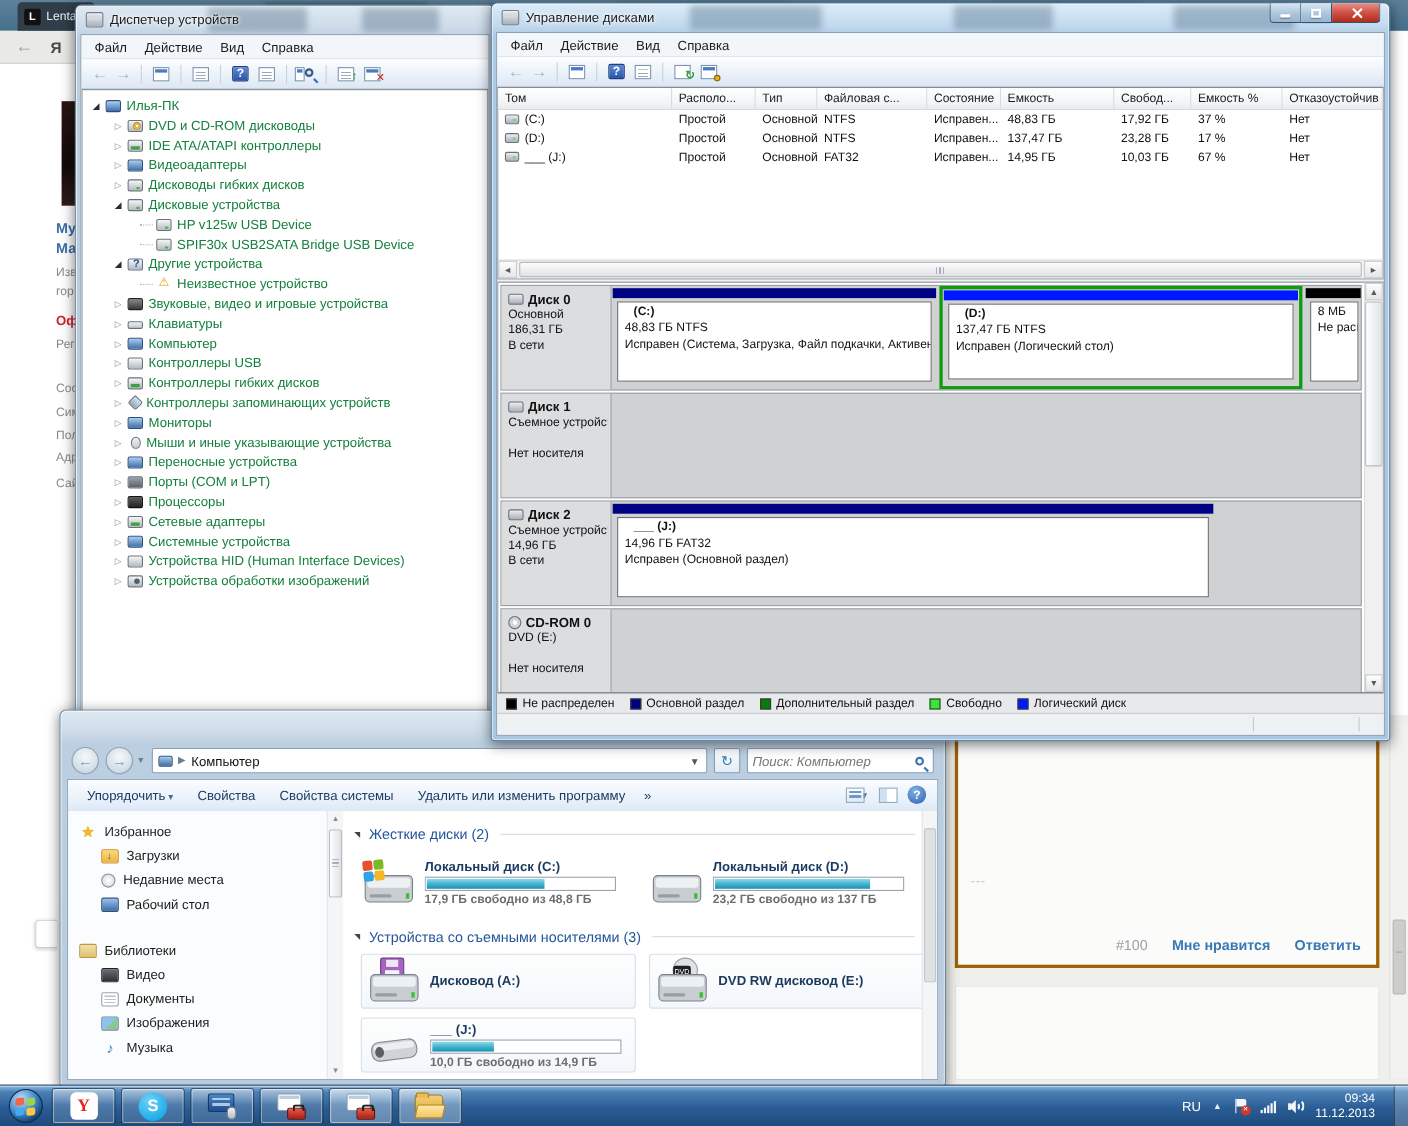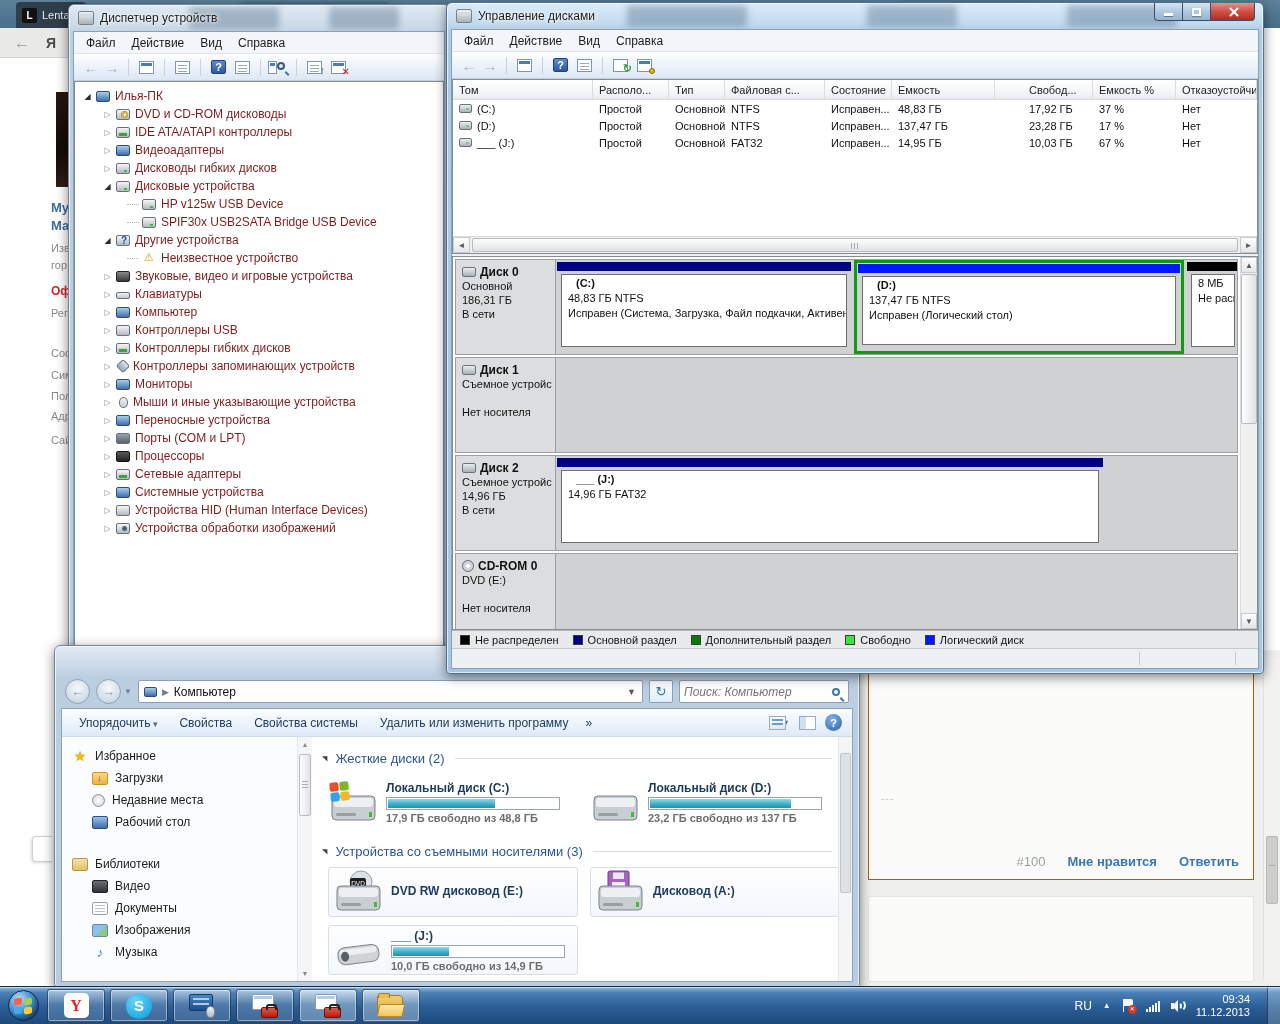--- a/index.html
+++ b/index.html
@@ -15,21 +15,21 @@
   #bg-toolbar{position:absolute;left:0;top:28px;width:120px;height:30px;background:#e9e9e6;border-bottom:1px solid #d2d2cf;z-index:1;display:flex;align-items:center;gap:16px;padding-left:14px;}
   #bg-toolbar .bk{color:#9a9a9a;font-size:16px;}
   #bg-toolbar .ya{color:#4a4a4a;font-size:14px;font-weight:bold;}
   #bg-photo{position:absolute;left:56px;top:92px;width:13px;height:95px;background:linear-gradient(160deg,#2a1714,#120a09 60%,#33201b);z-index:1;}
   #snips{position:absolute;left:0;top:0;z-index:1;}
   .snip{position:absolute;left:51px;white-space:nowrap;}
   .snip.b{color:#3a6ea5;font-weight:bold;font-size:13px;text-align:center;}
   .snip.g{color:#8a8a8a;font-size:11px;}
   .snip.r{color:#d2232a;font-size:12px;font-weight:bold;}
   #bg-right{position:absolute;left:858px;top:650px;width:422px;height:336px;background:#efefec;z-index:1;}
-  #bg-post{position:absolute;left:10px;top:20px;right:26px;height:210px;background:#fbfbfa;border:1px solid #a16207;}
+  #bg-post{position:absolute;left:10px;top:20px;right:26px;height:210px;background:#fbfbfa;border:3px solid #a16207;}
   #bg-post .dash{position:absolute;left:12px;right:12px;top:128px;border-top:1px dashed #cfcfcc;}
   #bg-post .foot{position:absolute;right:14px;bottom:10px;display:flex;gap:22px;font-size:13px;align-items:center;}
   #bg-post .foot .num{color:#9aa2a8;}
   #bg-post .foot .lnk{color:#3879b5;font-weight:bold;}
   #bg-post2{position:absolute;left:10px;top:246px;right:26px;height:86px;background:#fbfbfa;border:1px solid #e4e4e1;}
   #bg-scroll{position:absolute;right:0;top:8px;width:17px;height:322px;background:#f2f2f0;border-left:1px solid #e0e0de;}
   #bg-scroll .thumb{position:absolute;left:2px;top:178px;width:12px;height:68px;background:#cdcdcb;border:1px solid #b8b8b6;border-radius:2px;}
   #bg-scroll .thumb i{display:block;margin:28px 2px 0;border-top:1px solid #a8a8a6;height:2px;}
   #bg-sidetab{position:absolute;left:32px;top:836px;width:20px;height:26px;background:#fff;border:1px solid #cfcfcc;border-right:none;border-radius:4px 0 0 4px;box-shadow:-1px 1px 3px rgba(0,0,0,.15);z-index:2;}
 
@@ -88,31 +88,31 @@
   .ti.ports{background:linear-gradient(#9aa2ab,#5a6169);}
   .ti.cd::after{content:'';position:absolute;right:1px;top:1px;width:7px;height:7px;border-radius:50%;background:radial-gradient(circle,#fff 0 1px,#e2b64e 1px 3px,#b98e2e 3px);}
   .ti.ide::after,.ti.net::after{content:'';position:absolute;left:2px;bottom:1px;width:8px;height:3px;background:#3da23d;}
   .ti.drive::after{content:'';position:absolute;right:2px;bottom:1px;width:3px;height:2px;background:#3bbf35;}
   .ti.storage{transform:rotate(45deg);width:10px;height:10px;margin-left:4px;background:linear-gradient(#d8e4ee,#8fa8bd);}
   .ti.keyboard{height:7px;margin-top:3px;background:linear-gradient(#eef0f2,#c2c8cd);}
   .ti.mouse{border-radius:50% 50% 46% 46%;width:9px;margin-left:5px;background:linear-gradient(#f2f3f4,#c6cbd0);}
   .ti.unknown::after{content:'?';position:absolute;left:4px;top:-1px;color:#1a4f9c;font-size:10px;font-weight:bold;}
   .ti.imaging::after{content:'';position:absolute;right:2px;top:2px;width:5px;height:5px;border-radius:50%;background:#51606e;}
   .ti.warnch{border:none;background:none;width:14px;height:13px;color:#e8a000;font-size:11px;line-height:12px;text-align:center;margin-top:-2px;}
-  .tlabel{font-size:12px;color:#7f1d1d;}
+  .tlabel{font-size:12px;color:#15803d;}
 
   
   #diskmgmt{left:446px;top:2px;width:818px;height:672px;z-index:20;}
   #vol-pane{height:175px;background:#fff;border:1px solid #828c96;display:flex;flex-direction:column;flex:none;}
   #vol-hdr{height:20px;display:flex;background:linear-gradient(#fff,#f2f4f6 70%,#e9ecef);border-bottom:1px solid #d8d8d8;flex:none;}
   #vol-hdr .vc{border-right:1px solid #dcdcdc;font-size:11px;color:#1c1c1c;display:flex;align-items:center;padding-left:6px;white-space:nowrap;overflow:hidden;}
   .vrow{height:17px;display:flex;align-items:center;}
   .vrow .vc{font-size:11px;color:#111;padding-left:6px;white-space:nowrap;overflow:hidden;display:flex;align-items:center;}
-  .c0{width:140px;flex:none;}.c1{width:76px;flex:none;}.c2{width:56px;flex:none;}.c3{width:100px;flex:none;}
-  .c4{width:67px;flex:none;}.c5{width:103px;flex:none;}.c6{width:70px;flex:none;margin-left:28px;}.c7{width:83px;flex:none;}.c8{flex:1;}
+  .c0{width:158px;flex:none;}.c1{width:76px;flex:none;}.c2{width:56px;flex:none;}.c3{width:100px;flex:none;}
+  .c4{width:67px;flex:none;}.c5{width:103px;flex:none;}.c6{width:70px;flex:none;}.c7{width:83px;flex:none;}.c8{flex:1;}
   .vicon{width:13px;height:9px;border:1px solid #69727c;border-radius:2px 2px 2px 2px;background:linear-gradient(#eceef0,#aab1b8);margin-right:5px;flex:none;position:relative;}
   .vicon::after{content:'';position:absolute;right:2px;top:3px;width:3px;height:2px;background:#86c886;}
   #vol-fill{flex:1;}
   .hscroll{height:17px;background:#f0f0f0;border-top:1px solid #dcdcdc;display:flex;align-items:center;flex:none;}
   .sbtn{width:17px;height:16px;background:linear-gradient(#fdfdfd,#e4e6e8);border:1px solid #c8cacc;color:#5a5a5a;font-size:8px;display:flex;align-items:center;justify-content:center;flex:none;}
   .hthumb{height:14px;background:linear-gradient(#fdfdfd,#dfe2e5);border:1px solid #b8bcc0;border-radius:2px;margin:0 2px;flex:1;position:relative;}
   .hthumb::after{content:'';position:absolute;left:50%;top:4px;width:8px;height:6px;margin-left:-4px;background:repeating-linear-gradient(90deg,#aab 0 1px,transparent 1px 3px);}
   #graph-pane{flex:1;background:#fff;border:1px solid #828c96;margin-top:2px;position:relative;overflow:hidden;padding:2px 19px 0 2px;}
   .vscroll{position:absolute;right:0;top:0;bottom:0;width:17px;background:#f0f0f0;border-left:1px solid #dcdcdc;}
   .vscroll .sbtn{width:16px;}
@@ -597,47 +597,47 @@
                     <i style="width: 83%;"></i>
                   </div>
                   <div class="tfree">23,2 ГБ свободно из 137 ГБ</div>
                 </div>
               </div>
             </div>
           <div class="grp-hdr">Устройства со съемными носителями (3)</div>
           <div class="tgrid" id="grid-rm">
               <div class="tile boxed">
                 <span class="dico"><svg width="52" height="44" viewBox="0 0 52 44">
-                    <circle cx="28" cy="12" r="11" fill="#dde2e7" stroke="#9aa0a6"></circle>
-                    <circle cx="28" cy="12" r="3.5" fill="#f5f7f9" stroke="#b5bac0"></circle>
-                    <rect x="17" y="8" width="16" height="10" rx="2" fill="#1e1e1e"></rect>
-                    <text x="25" y="15.5" font-size="6.5" fill="#fff" text-anchor="middle" font-family="Liberation Sans">DVD</text>
-                    <rect x="4" y="16" width="43" height="24" rx="4" fill="#c9ced3" stroke="#7c8187"></rect>
-                    <rect x="6" y="18" width="39" height="9" rx="3" fill="#eef1f4"></rect>
-                    <rect x="8" y="33" width="20" height="3" rx="1.5" fill="#989ea5"></rect>
-                    <rect x="41" y="32" width="3" height="5" fill="#3bbf35"></rect>
-                  </svg></span>
-                <div class="tinfo">
-                  <div class="tname">DVD RW дисковод (E:)</div>
-                </div>
-              </div>
-              <div class="tile boxed">
-                <span class="dico"><svg width="52" height="44" viewBox="0 0 52 44">
                     <g>
                       <rect x="13" y="1" width="21" height="19" rx="2" fill="#a464c0" stroke="#6e3d85"></rect>
                       <rect x="18" y="2.5" width="11" height="6.5" fill="#efe6f4"></rect>
                       <rect x="17" y="12" width="13" height="7" fill="#f6f1fa"></rect>
                     </g>
                     <rect x="4" y="16" width="43" height="24" rx="4" fill="#c9ced3" stroke="#7c8187"></rect>
                     <rect x="6" y="18" width="39" height="9" rx="3" fill="#eef1f4"></rect>
                     <rect x="8" y="33" width="20" height="3" rx="1.5" fill="#989ea5"></rect>
                     <rect x="41" y="32" width="3" height="5" fill="#3bbf35"></rect>
                   </svg></span>
                 <div class="tinfo">
                   <div class="tname">Дисковод (A:)</div>
+                </div>
+              </div>
+              <div class="tile boxed">
+                <span class="dico"><svg width="52" height="44" viewBox="0 0 52 44">
+                    <circle cx="28" cy="12" r="11" fill="#dde2e7" stroke="#9aa0a6"></circle>
+                    <circle cx="28" cy="12" r="3.5" fill="#f5f7f9" stroke="#b5bac0"></circle>
+                    <rect x="17" y="8" width="16" height="10" rx="2" fill="#1e1e1e"></rect>
+                    <text x="25" y="15.5" font-size="6.5" fill="#fff" text-anchor="middle" font-family="Liberation Sans">DVD</text>
+                    <rect x="4" y="16" width="43" height="24" rx="4" fill="#c9ced3" stroke="#7c8187"></rect>
+                    <rect x="6" y="18" width="39" height="9" rx="3" fill="#eef1f4"></rect>
+                    <rect x="8" y="33" width="20" height="3" rx="1.5" fill="#989ea5"></rect>
+                    <rect x="41" y="32" width="3" height="5" fill="#3bbf35"></rect>
+                  </svg></span>
+                <div class="tinfo">
+                  <div class="tname">DVD RW дисковод (E:)</div>
                 </div>
               </div>
               <div class="tile boxed">
                 <span class="dico"><svg width="52" height="44" viewBox="0 0 52 44">
                     <g transform="rotate(-7 26 27)">
                       <rect x="5" y="18" width="41" height="17" rx="7" fill="#cfd3d7" stroke="#82878c"></rect>
                       <rect x="7" y="20" width="37" height="6" rx="3" fill="#eceff1"></rect>
                       <ellipse cx="12" cy="27" rx="4" ry="5" fill="#5a5f64"></ellipse>
                     </g>
                   </svg></span>
@@ -828,20 +828,21 @@
                 <div class="dline">Съемное устройство</div>
                 <div class="dline">14,96 ГБ</div>
                 <div class="dline">В сети</div>
               </div>
               <div class="dparts">
                 <div class="part" style="width: 548px;">
                   <div class="stripe" style="background: rgb(0, 0, 130);"></div>
                   <div class="pbox">
                     <div class="ptitle">___ (J:)</div>
                     <div class="pline">14,96 ГБ FAT32</div>
+                    <div class="pline">Исправен (Основной раздел)</div>
                   </div>
                 </div>
               </div>
             </div>
             <div class="drow">
               <div class="dlabel">
                 <div class="dname">
                   <span class="dlico cd"></span>
                   <span>CD-ROM 0</span>
                 </div>

